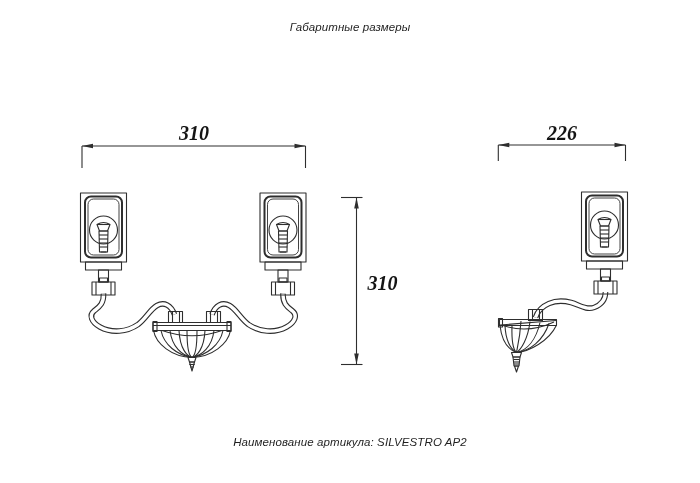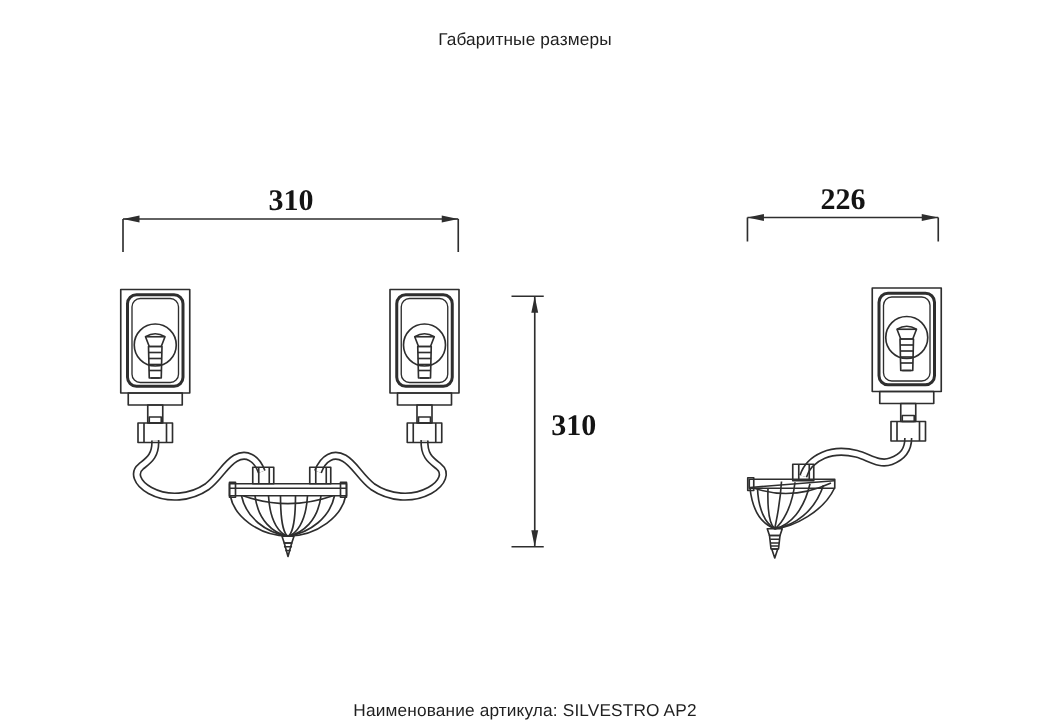--- a/index.html
+++ b/index.html
@@ -2,31 +2,32 @@
 <html><head>
 <meta charset="utf-8">
 <style>
   html,body{margin:0;padding:0;background:#ffffff;}
   #page{
     position:relative;
     width:700px;height:483px;
     background:#ffffff;
     font-family:"Liberation Sans", sans-serif;
     overflow:hidden;
+    font-style:italic;
   }
   .caption{
     position:absolute;
     width:700px;
     text-align:center;
     color:#1f1f1f;
     font-size:11.5px;
     letter-spacing:0.1px;
   }
   #title{top:21px;}
-  #footer{top:468px;}
+  #footer{top:436px;}
   #footer .sep{white-space:pre;}
   svg{position:absolute;top:0;left:0;}
   
   #lineart *{fill:none;stroke:#2e2e2e;stroke-width:1.1;stroke-linejoin:round;}
   #lineart .thin{stroke-width:0.9;}
   #lineart .yl{stroke-width:2;}
   #lineart .tube-outer{stroke-width:5.6;}
   #lineart .tube-inner{stroke:#ffffff;stroke-width:3.4;}
   #lineart .arrow{fill:#2e2e2e;stroke:none;}
   #lineart text{

